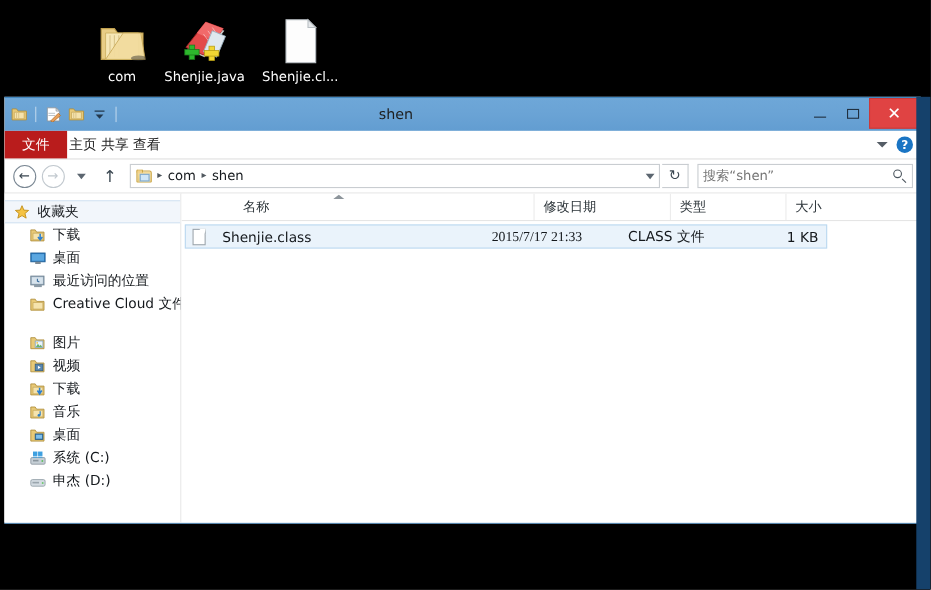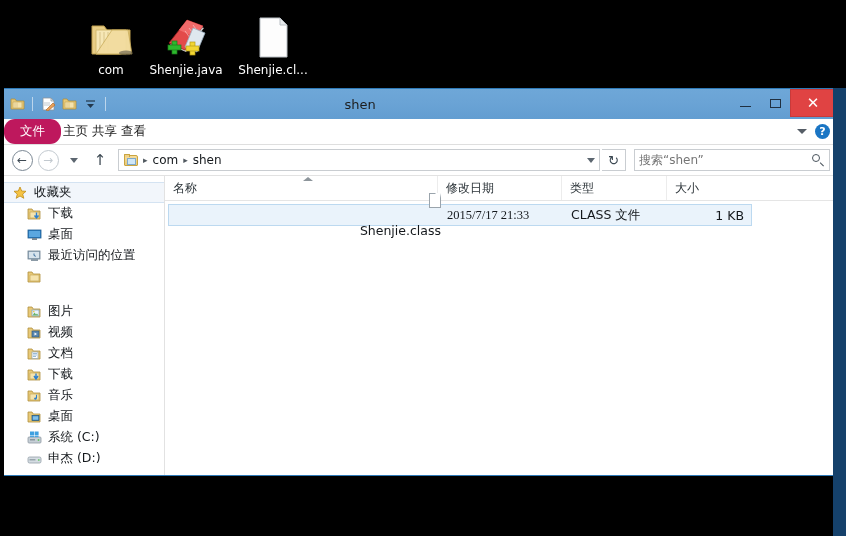--- a/index.html
+++ b/index.html
@@ -133,24 +133,23 @@
     position: relative;
   }
   .tab {
     padding: 0 2px;
     display: flex;
     align-items: center;
     font-size: 12.5px;
     color: #1d1d1d;
   }
   .tab.file {
-    background: #be185d;
+    background: #b91c1c;
     color: #ffffff;
     padding: 0 16px;
-    border-radius: 11px;
   }
   .ribbon-right {
     position: absolute;
     right: 6px; top: 0; bottom: 0;
     display: flex; align-items: center; gap: 8px;
   }
   .chev-down {
     width: 0; height: 0;
     border-left: 5px solid transparent;
     border-right: 5px solid transparent;
@@ -364,21 +363,21 @@
   .colhead .col {
     font-size: 12px;
     color: #2b3338;
     padding-left: 8px;
     box-sizing: border-box;
     border-right: 1px solid #ececec;
     height: 24px;
     line-height: 24px;
     white-space: nowrap;
   }
-  .col-name { width: 273px; }
+  .col-name { width: 273px; margin-left: 48px; }
   .col-date { width: 124px; }
   .col-type { width: 105px; }
   .col-size { width: 94px; border-right: none !important; }
   .sortmark {
     position: absolute;
     left: 138px; top: 1px;
     width: 0; height: 0;
     border-left: 5px solid transparent;
     border-right: 5px solid transparent;
     border-bottom: 4px solid #8d959b;
@@ -389,21 +388,21 @@
     height: 22px;
     margin: 3px 0 0 3px;
     width: 584px;
     background: #eaf3fb;
     border: 1px solid #bcd9f0;
     box-sizing: border-box;
     font-size: 12.5px;
     color: #14181c;
   }
   .filerow .cell { box-sizing: border-box; padding-left: 6px; white-space: nowrap; }
-  .cell-name { width: 272px; display: flex; align-items: flex-end; gap: 15px; flex-direction: column; }
+  .cell-name { width: 272px; display: flex; align-items: flex-start; gap: 15px; }
   .cell-date { width: 124px; font-family: Liberation Serif, serif; }
   .cell-type { width: 105px; }
   .cell-size { width: 80px; text-align: right; padding-right: 6px; }
   .docicon {
     width: 12px; height: 15px;
     background: #ffffff;
     border: 1px solid #9aa4ac;
     position: relative;
     flex: none;
     box-sizing: border-box;
@@ -617,20 +616,21 @@
           <span>最近访问的位置</span>
         </div>
 
         <div class="nav-item">
           <span class="nav-icon">
             <svg width="15" height="14" viewBox="0 0 15 14">
               <path d="M1 2 L5 2 L6.3 4 L13 4 L13 12 L1 12 Z" fill="#e8c977" stroke="#b08f3c" stroke-width="0.8"></path>
               <path d="M3 5 L12 5 L12 11 L3 11 Z" fill="#f5e3ad" stroke="#c7a95c" stroke-width="0.7"></path>
             </svg>
           </span>
+          <span>Creative Cloud 文件</span>
         </div>
 
         <div class="nav-gap"></div>
 
 
         <div class="nav-item">
           <span class="nav-icon">
             <svg width="15" height="14" viewBox="0 0 15 14">
               <path d="M1 2 L5 2 L6.3 4 L13 4 L13 12 L1 12 Z" fill="#e8c977" stroke="#b08f3c" stroke-width="0.8"></path>
               <rect x="5" y="5" width="7" height="6" fill="#eaf4fb" stroke="#7fa2c0" stroke-width="0.7"></rect>
@@ -645,30 +645,20 @@
           <span class="nav-icon">
             <svg width="15" height="14" viewBox="0 0 15 14">
               <path d="M1 2 L5 2 L6.3 4 L13 4 L13 12 L1 12 Z" fill="#e8c977" stroke="#b08f3c" stroke-width="0.8"></path>
               <rect x="5" y="5" width="7" height="6" fill="#5a88b0" stroke="#31597e" stroke-width="0.7"></rect>
               <path d="M7.5 6.5 L10 8 L7.5 9.5 Z" fill="#ffffff"></path>
             </svg>
           </span>
           <span>视频</span>
         </div>
 
-        <div class="nav-item">
-          <span class="nav-icon">
-            <svg width="15" height="14" viewBox="0 0 15 14">
-              <path d="M1 2 L5 2 L6.3 4 L13 4 L13 12 L1 12 Z" fill="#e8c977" stroke="#b08f3c" stroke-width="0.8"></path>
-              <rect x="5" y="5" width="6" height="6.5" fill="#ffffff" stroke="#8fa3b2" stroke-width="0.7"></rect>
-              <path d="M6 6.5 L10 6.5 M6 8 L10 8 M6 9.5 L9 9.5" stroke="#6f9ec6" stroke-width="0.7"></path>
-            </svg>
-          </span>
-          <span>文档</span>
-        </div>
 
         <div class="nav-item">
           <span class="nav-icon">
             <svg width="15" height="14" viewBox="0 0 15 14">
               <path d="M1 2 L5 2 L6.3 4 L13 4 L13 12 L1 12 Z" fill="#e8c977" stroke="#b08f3c" stroke-width="0.8"></path>
               <path d="M3 5 L12 5 L12 11 L3 11 Z" fill="#f5e3ad" stroke="#c7a95c" stroke-width="0.7"></path>
               <path d="M9 5.5 L9 10 M7 8 L9 11 L11 8" stroke="#2b7fd0" stroke-width="1.4" fill="none"></path>
             </svg>
           </span>
           <span>下载</span>

